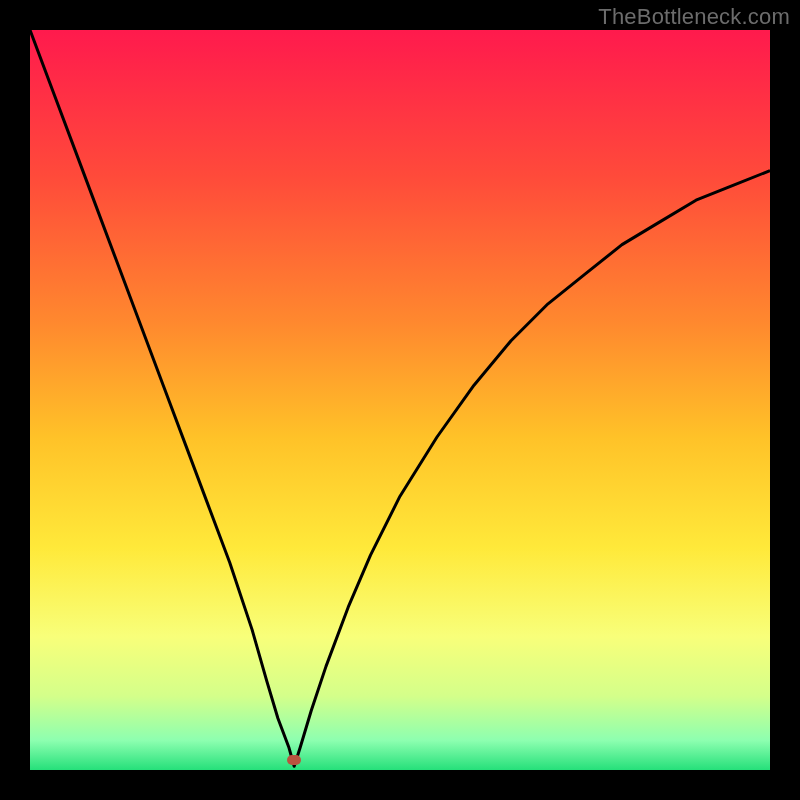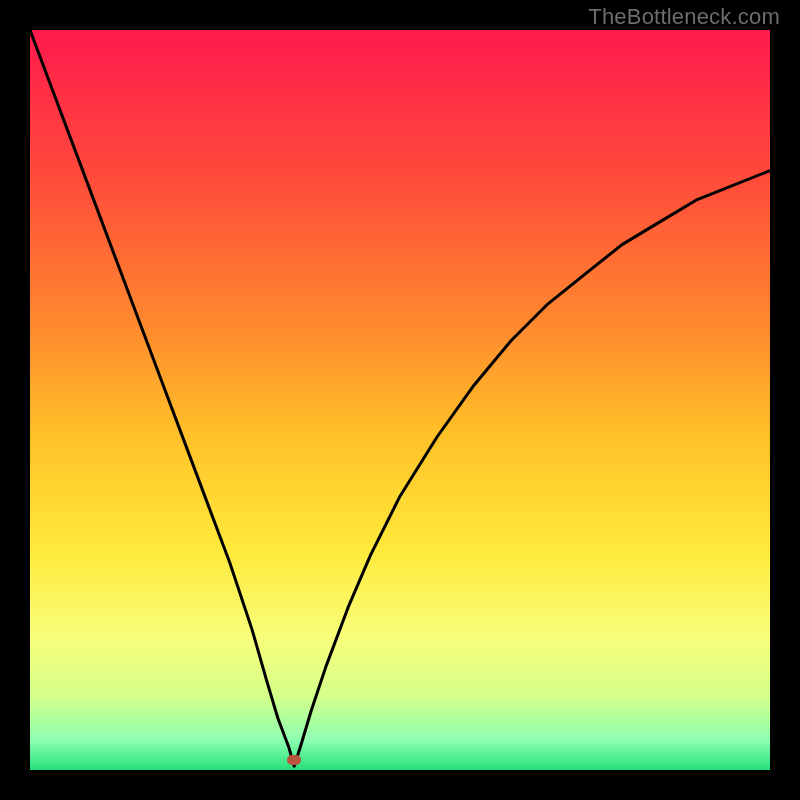--- a/index.html
+++ b/index.html
@@ -44,21 +44,21 @@
   .marker {
     position: absolute;
     width: 14px;
     height: 10px;
     border-radius: 5px;
     transform: translate(-50%, -50%);
   }
   .watermark {
     position: absolute;
     top: 4px;
-    right: 20px;
+    right: 10px;
     font-size: 22px;
     font-weight: 500;
     color: #6c6c6c;
     letter-spacing: 0.2px;
   }
 </style>
 </head>
 <body>
 
 <div class="frame">

